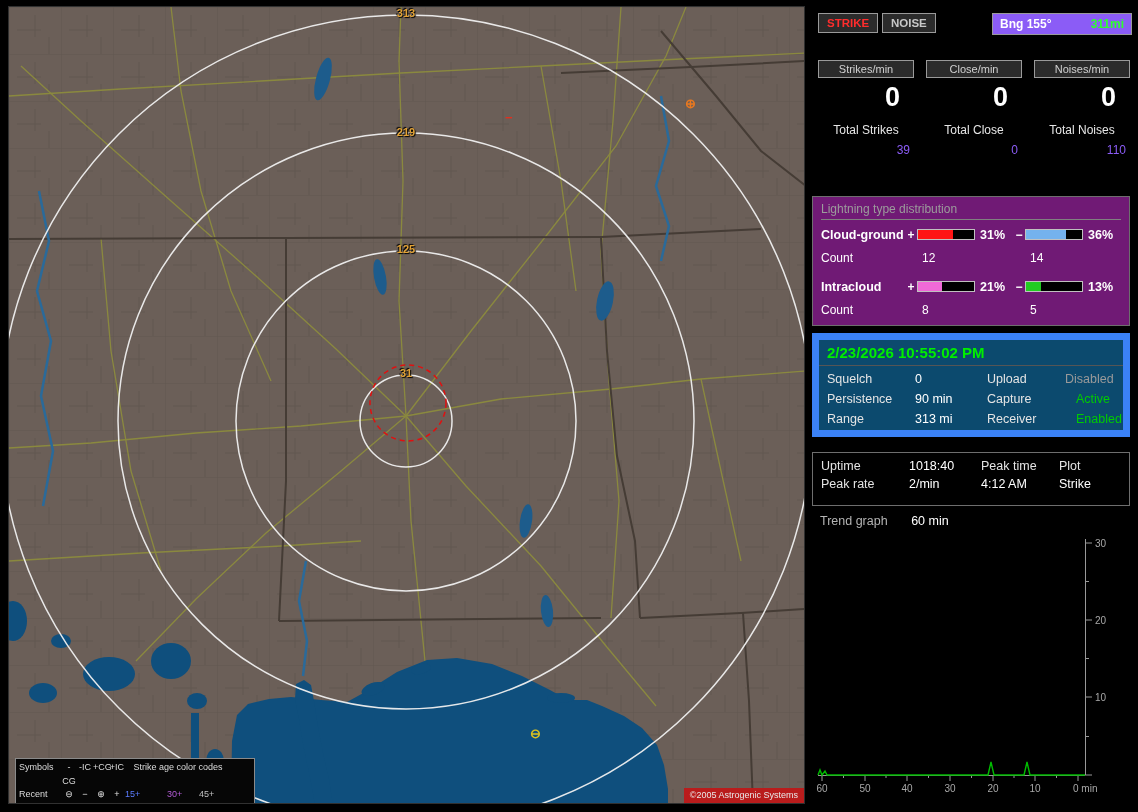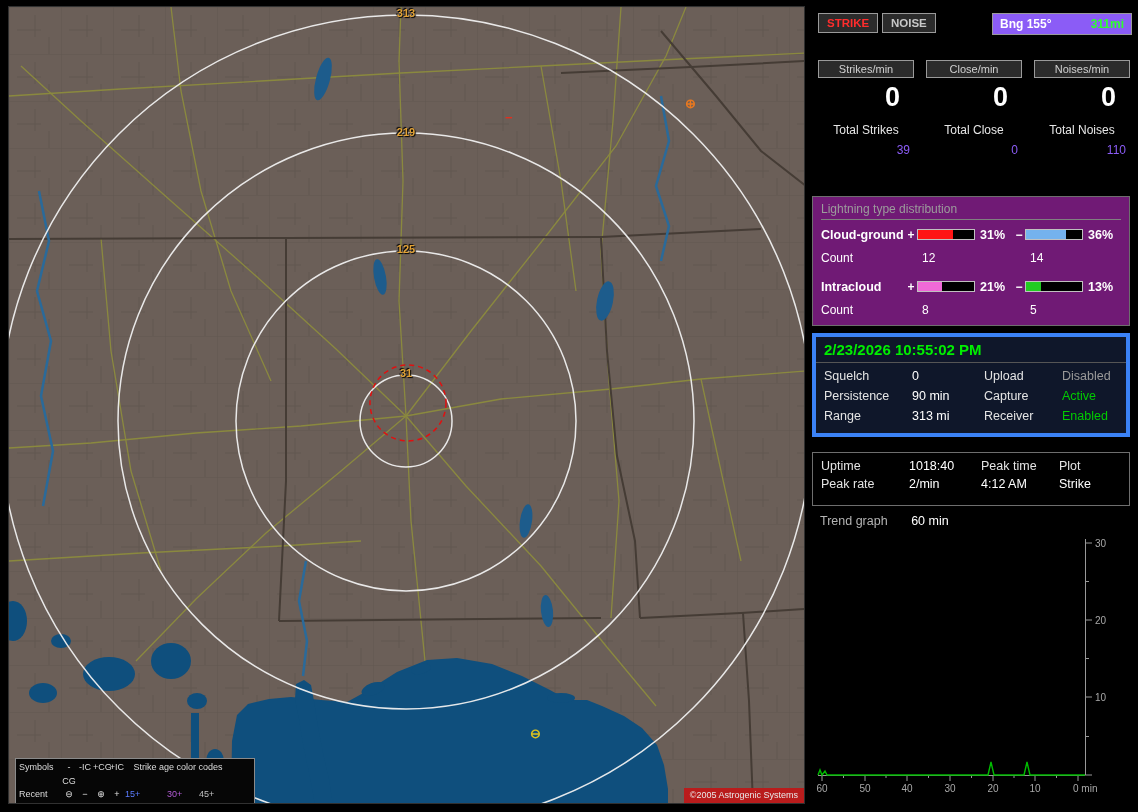--- a/index.html
+++ b/index.html
@@ -55,26 +55,26 @@
                align-items:center; height:23px; }
   .dist-label { color:#fff; font-weight:bold; font-size:12.5px; }
   .sign { color:#fff; font-size:12px; font-weight:bold; text-align:center; }
   .bar { height:11px; border:1px solid #c0c0c0; background:#000; position:relative; }
   .bar .fill { position:absolute; left:0; top:0; bottom:0; }
   .pct { color:#fff; font-weight:bold; font-size:12.5px; padding-left:5px; }
   .cnt-label { color:#fff; font-size:12px; }
   .cnt { color:#fff; font-size:12px; padding-left:5px; }
 
   .statusbox { position:absolute; left:0; top:333px; width:318px; height:104px;
-               border:4px solid #3b82f6; background:#0f172a; }
+               border:7px solid #3b82f6; background:#0c4a6e; }
   .datetime { color:#00ee00; font-size:15px; font-weight:bold; padding:4px 8px 4px;
               border-bottom:1px solid #555; }
   .info-grid { display:grid; grid-template-columns:88px 72px 78px 62px;
                padding:6px 8px; row-gap:6px; font-size:12.5px; }
-  .lbl { color:#e4e4e4; } .val { color:#fff; } .dim { color:#9a9a9a; } .grn { color:#00cc00; }
+  .lbl { color:#e4e4e4; } .val { color:#fff; } .dim { color:#9a9a9a; } .grn { color:#00cc00;margin-left:11px; }
 
   .uptimebox { position:absolute; left:0; top:452px; width:318px; height:54px;
                border:1px solid #6e6e6e; background:#000; }
   .trendlabel { position:absolute; left:8px; top:514px; font-size:12.5px; color:#b4b4b4; }
   .trend-window { color:#fff; margin-left:20px; }
 
   .graph { position:absolute; left:0; top:533px; width:318px; height:270px; }
 </style>
 </head>
 <body>

